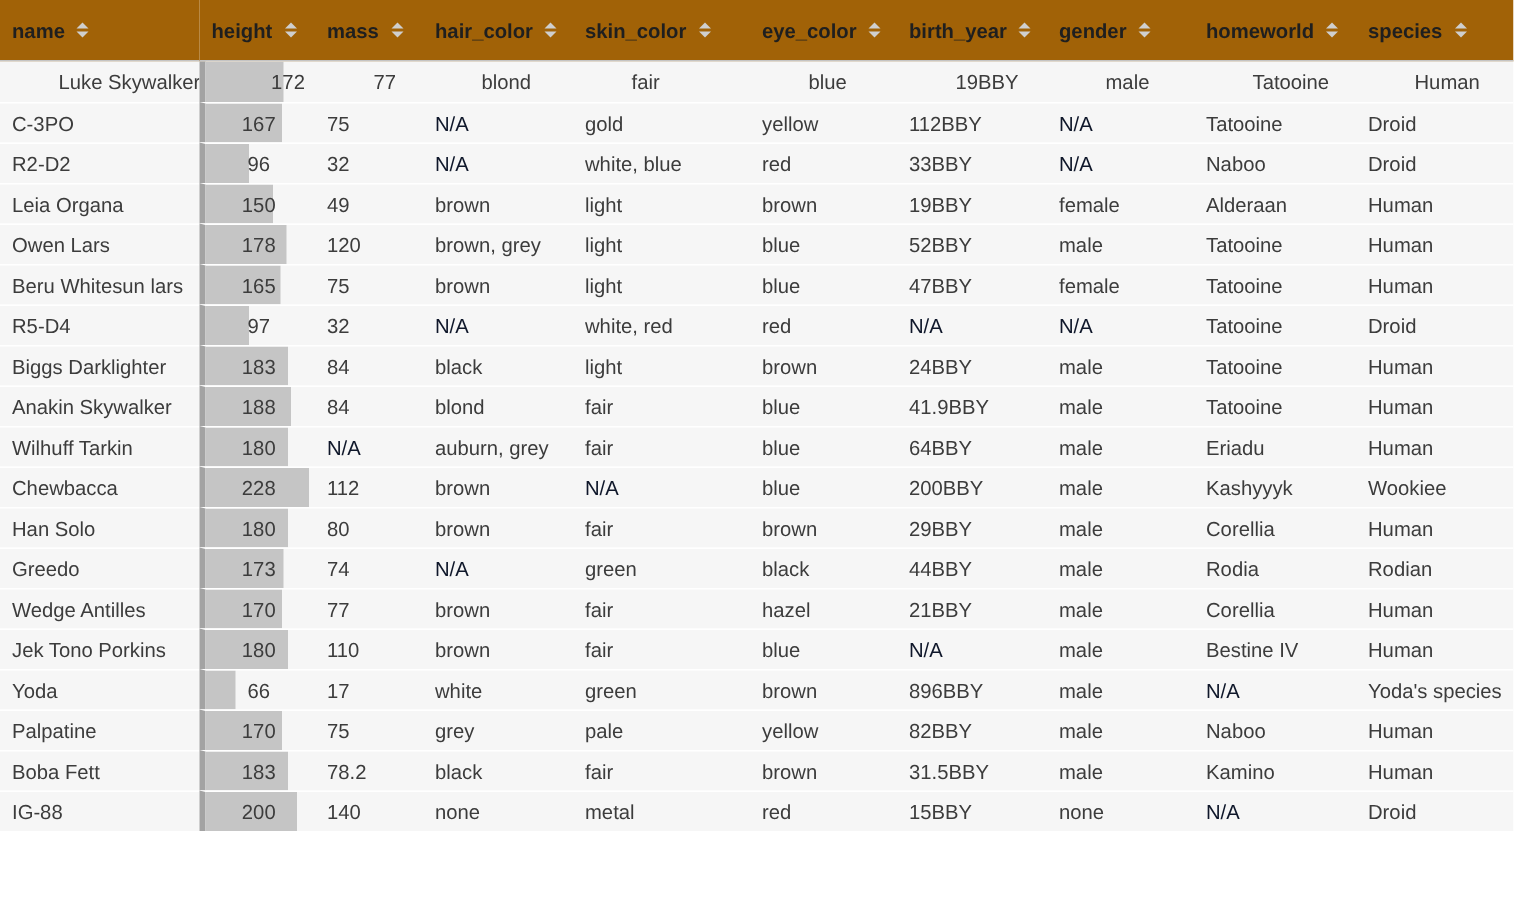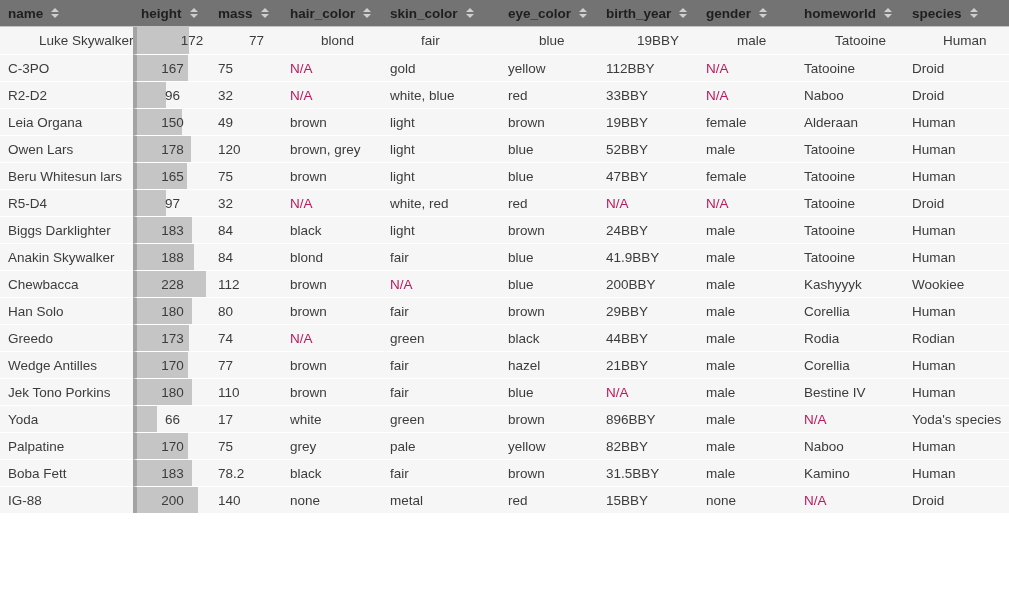--- a/index.html
+++ b/index.html
@@ -12,23 +12,23 @@
     font-family: "Liberation Sans", sans-serif;
   }
   table.data-grid {
     border-collapse: separate;
     border-spacing: 0;
     table-layout: fixed;
     width: 1009px;
     font-size: 13.5px;
   }
   thead th {
-    height: 27px;
+    height: 41px;
     box-sizing: border-box;
-    background: #737373;
+    background: #a16207;
     border-bottom: 1px solid #c4c4c4;
     padding: 0 0 0 8px;
     text-align: left;
     font-weight: 700;
     color: #1f1f1f;
     vertical-align: middle;
     white-space: nowrap;
     overflow: hidden;
     cursor: pointer;
   }
@@ -56,21 +56,21 @@
     box-sizing: border-box;
     background: #f6f6f6;
     border-top: 1px solid #ffffff;
     padding: 0 8px;
     color: #3c3c3c;
     vertical-align: middle;
     white-space: nowrap;
     overflow: hidden;
   }
   tbody tr:first-child td { border-top: none; padding-left: 39px; }
-  tbody td.muted { color: #be185d; }
+  tbody td.muted { color: #0f172a; }
   td.height-cell {
     position: relative;
     text-align: center;
     padding: 0 2px 0 0;
     border-left: 4px solid #a3a3a3;
   }
   td.height-cell .bar {
     position: absolute;
     left: 0; top: 0; bottom: 0;
     background: #c5c5c5;
@@ -293,20 +293,32 @@
         <td>84</td>
         <td>blond</td>
         <td>fair</td>
         <td>blue</td>
         <td>41.9BBY</td>
         <td>male</td>
         <td>Tatooine</td>
         <td>Human</td>
       </tr>
       <tr>
+        <td>Wilhuff Tarkin</td>
+        <td class="height-cell"><div class="bar" style="width: 54.5px;"></div><span class="val">180</span></td>
+        <td class="muted">N/A</td>
+        <td>auburn, grey</td>
+        <td>fair</td>
+        <td>blue</td>
+        <td>64BBY</td>
+        <td>male</td>
+        <td>Eriadu</td>
+        <td>Human</td>
+      </tr>
+      <tr>
         <td>Chewbacca</td>
         <td class="height-cell"><div class="bar" style="width: 69px;"></div><span class="val">228</span></td>
         <td>112</td>
         <td>brown</td>
         <td class="muted">N/A</td>
         <td>blue</td>
         <td>200BBY</td>
         <td>male</td>
         <td>Kashyyyk</td>
         <td>Wookiee</td>

